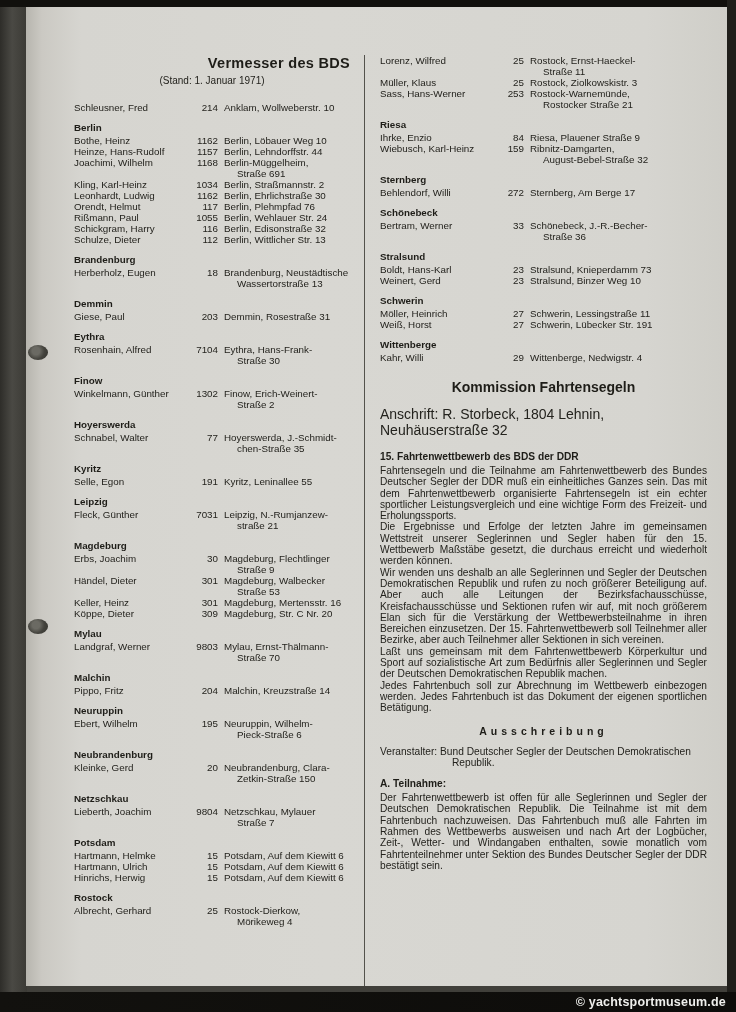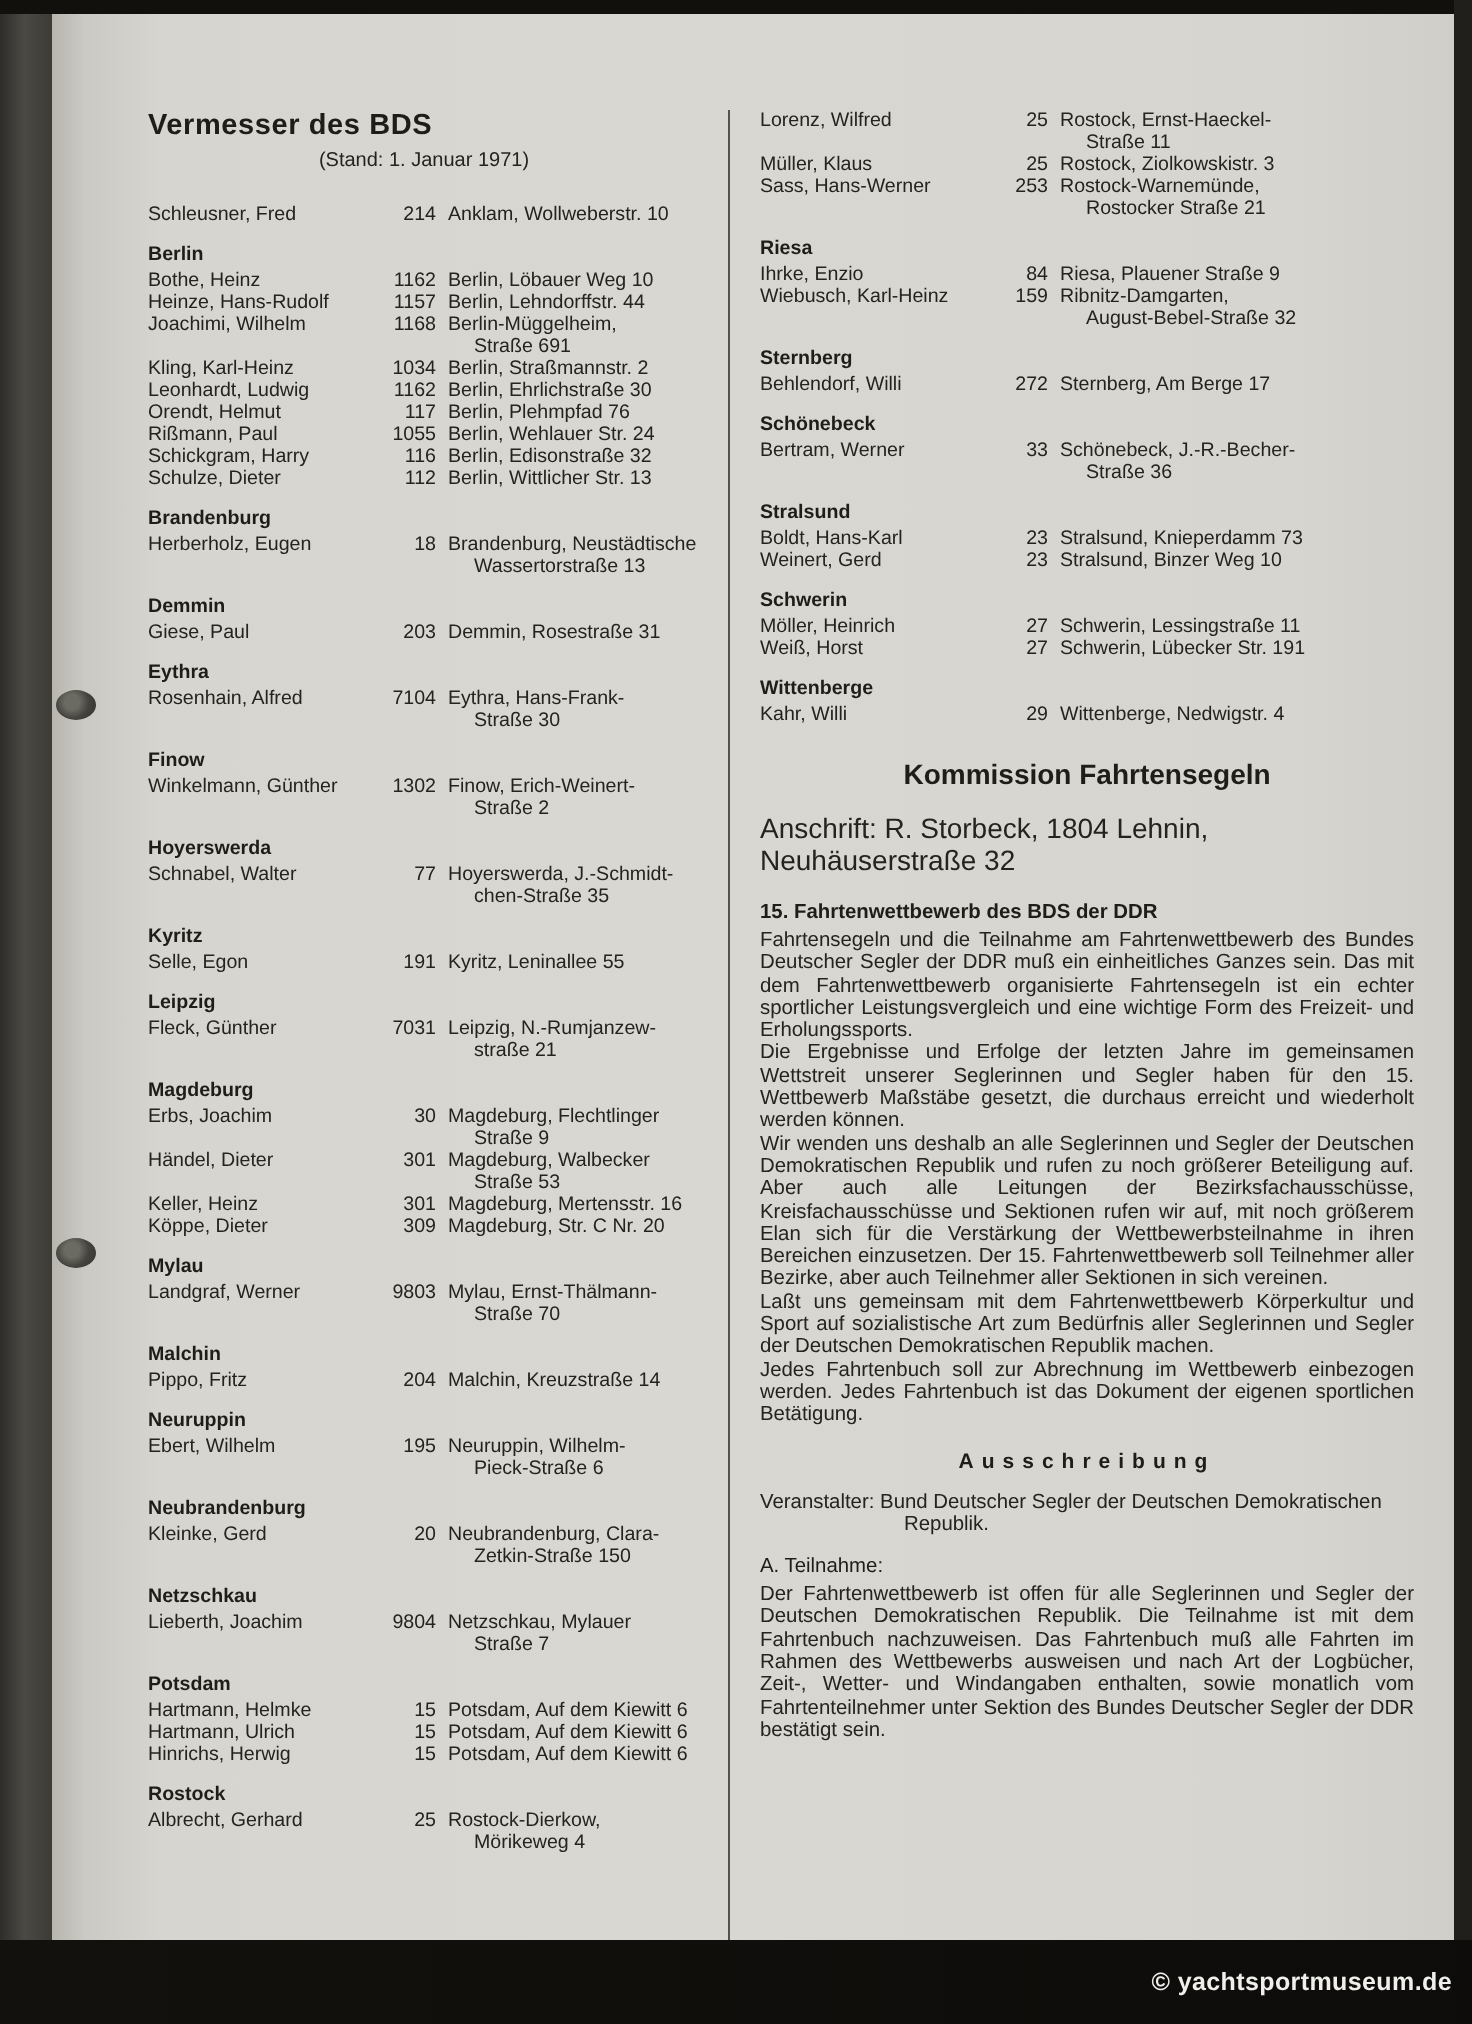--- a/index.html
+++ b/index.html
@@ -21,43 +21,43 @@
   .hole { position:absolute; border-radius:50%;
     background:radial-gradient(circle at 40% 40%, #6b6a63 0 25%, #44433d 55%, #33322d 100%);
   }
   .hole.h1 { left:2px; top:338px; width:20px; height:15px; }
   .hole.h2 { left:2px; top:612px; width:20px; height:15px; }
 
   .content { display:flex; box-sizing:border-box; padding:48px 20px 0 48px; height:100%; }
   .col-left { width:290px; flex-shrink:0; padding-right:14px; box-sizing:border-box; }
   .col-right { flex:1; border-left:1px solid #53524c; padding-left:15px; min-width:0; }
 
-  .dir-title { text-align:left; font-weight:bold; font-size:14.5px; letter-spacing:.3px; margin-bottom:4px; color:#1e1d18; }
+  .dir-title { text-align:right; font-weight:bold; font-size:14.5px; letter-spacing:.3px; margin-bottom:4px; color:#1e1d18; }
   .dir-subtitle { text-align:center; font-size:10px; margin-bottom:16px; }
 
   .group { margin-bottom:9px; }
   .city { font-weight:bold; font-size:9.8px; line-height:12px; margin-bottom:1px; color:#1e1d18; }
   .entry { display:flex; font-size:9.8px; line-height:11px; }
   .nm { width:114px; flex-shrink:0; white-space:nowrap; }
   .num { width:30px; flex-shrink:0; text-align:right; margin-right:6px; }
   .addr { flex:1; min-width:0; }
   .al { white-space:nowrap; }
   .al.cont { padding-left:13px; }
 
   .kom-title { text-align:center; font-weight:bold; font-size:14px; margin:16px 0 11px; color:#1e1d18; }
   .kom-addr { font-size:14px; margin-bottom:13px; }
   .kom-head { font-weight:bold; font-size:10.2px; line-height:12px; margin-bottom:2px; color:#1e1d18; }
   .para { font-size:10.2px; line-height:11.3px; margin:0; text-align:justify; }
   .aus-title { text-align:center; font-weight:bold; font-size:10.5px; letter-spacing:4px; margin:11px 0 9px; color:#1e1d18; }
   .hang { padding-left:72px; text-indent:-72px; text-align:left; }
   .mt8 { margin-top:8px; }
-  .teil-head { font-weight:normal; font-size:10.2px; margin:10px 0 3px; color:#1e1d18; }
+  .teil-head { font-weight:bold; font-size:10.2px; margin:10px 0 3px; color:#1e1d18; }
 
   .watermark-bar {
-    position:absolute; left:0; bottom:0; width:736px; height:42px;
+    position:absolute; left:0; bottom:0; width:736px; height:20px;
     background:linear-gradient(90deg,#12110e 0,#0d0c0a 100%);
     display:flex; align-items:center; justify-content:flex-end;
     padding-right:10px; box-sizing:border-box;
   }
   .watermark-bar span { color:#efefec; font-size:12.5px; font-weight:bold; letter-spacing:.2px; }
 </style>
 </head>
 <body>
 
 <div class="page">

